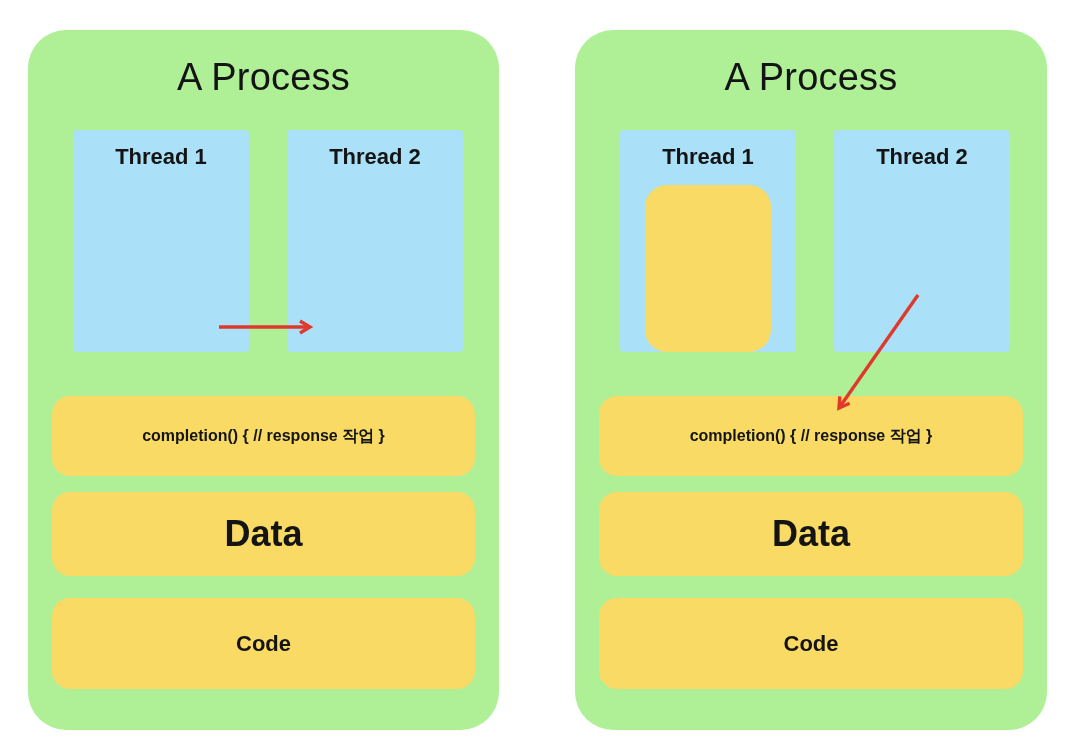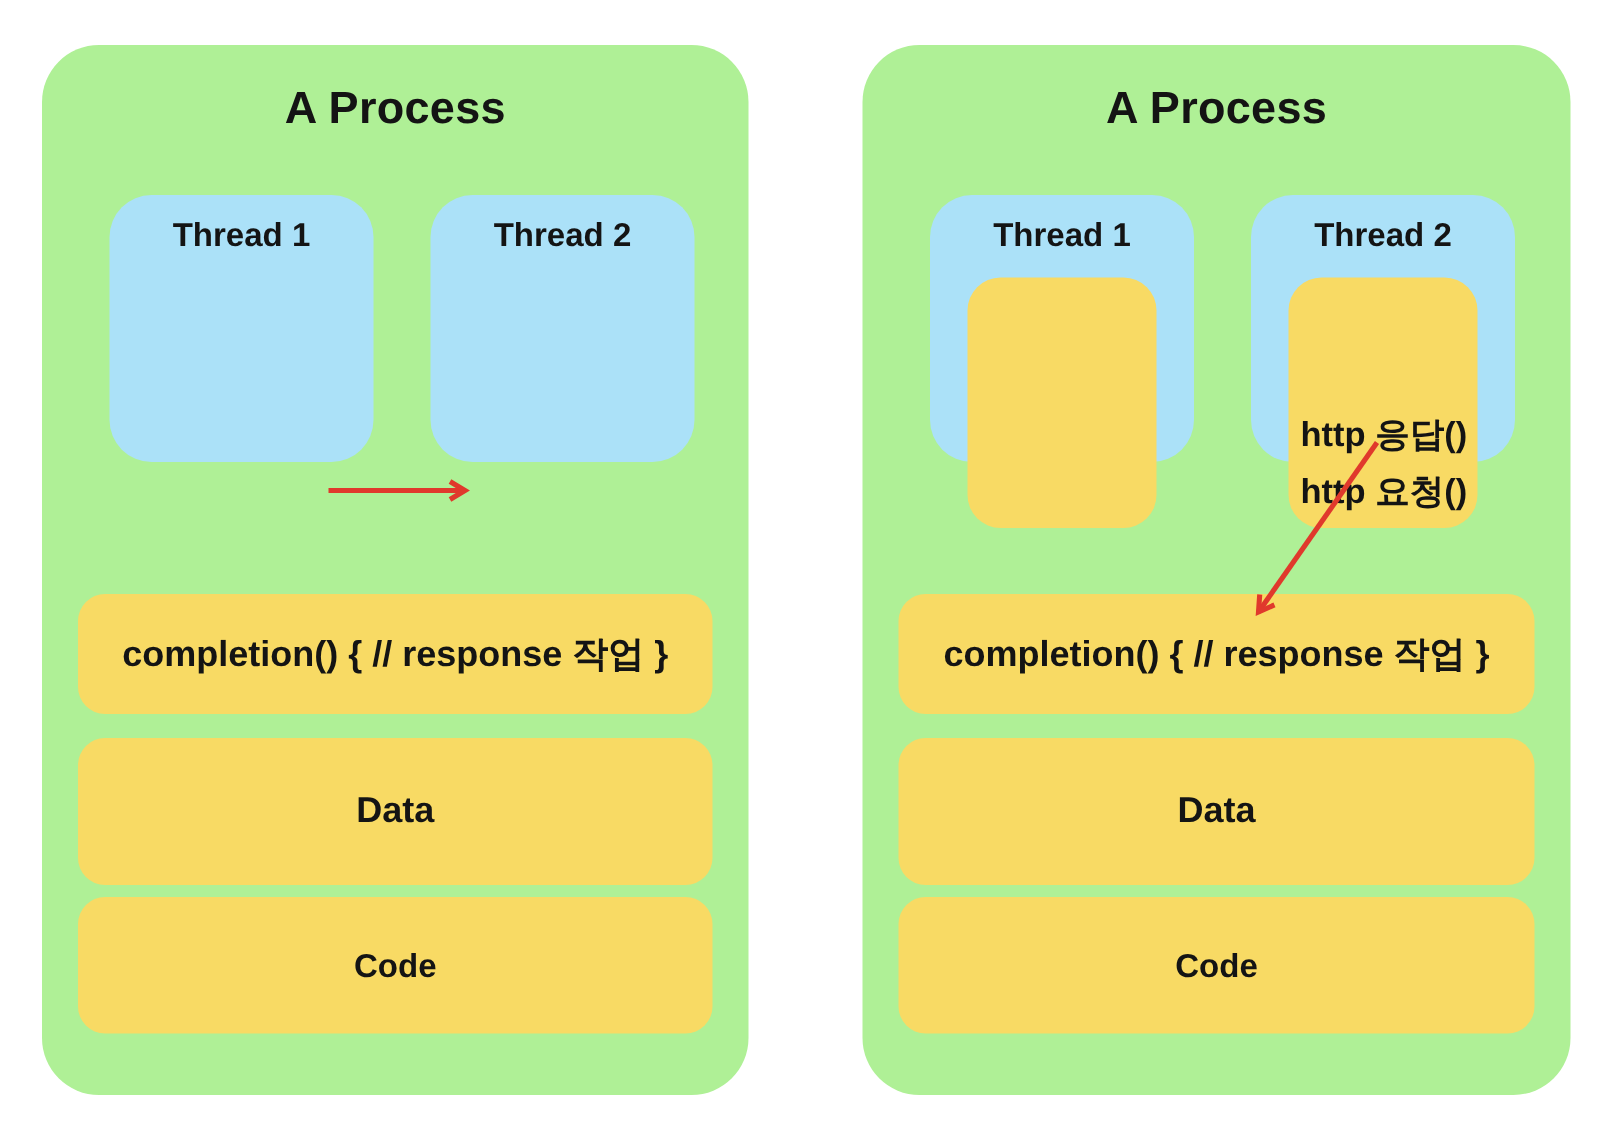--- a/index.html
+++ b/index.html
@@ -31,30 +31,30 @@
     background: var(--panel-green);
   }
   .process.left  { left: 28px;  width: 471px; }
   .process.right { left: 575px; width: 472px; }
   .process-title {
     position: absolute;
     top: 26px;
     left: 0;
     width: 100%;
     text-align: center;
-    font-size: 30px;
-    font-weight: 700;
+    font-size: 38px;
+    font-weight: 400;
     letter-spacing: 0.2px;
   }
   .thread {
     position: absolute;
     top: 100px;
     width: 176px;
-    height: 178px;
-    border-radius: 28px;
+    height: 222px;
+    border-radius: 4px;
     background: var(--thread-blue);
   }
   .thread.t1 { left: 45px; }
   .thread.t2 { left: 259px; }
   .thread-label {
     position: absolute;
     top: 14px;
     left: 0;
     width: 100%;
     text-align: center;
@@ -87,22 +87,22 @@
     left: 24px;
     right: 24px;
     border-radius: 18px;
     background: var(--box-yellow);
     display: flex;
     align-items: center;
     justify-content: center;
     font-weight: 700;
     white-space: nowrap;
   }
-  .row-box.completion { top: 366px; height: 80px; font-size: 24px; }
-  .row-box.data       { top: 462px; height: 98px; font-size: 24px; }
+  .row-box.completion { top: 366px; height: 80px; font-size: 16px; }
+  .row-box.data       { top: 462px; height: 84px; font-size: 36px; }
   .row-box.code       { top: 568px; height: 91px; font-size: 22px; }
   .arrow-layer {
     position: absolute;
     inset: 0;
     width: 1072px;
     height: 756px;
     pointer-events: none;
   }
 </style>
 </head>
@@ -129,24 +129,20 @@
   <div class="process right">
     <div class="process-title">A Process</div>
 
     <div class="thread t1">
       <div class="thread-label">Thread 1</div>
       <div class="thread-stack"></div>
     </div>
 
     <div class="thread t2">
       <div class="thread-label">Thread 2</div>
-      <div class="thread-stack">
-        <div class="stack-item">http 응답()</div>
-        <div class="stack-item">http 요청()</div>
-      </div>
     </div>
 
     <div class="row-box completion">completion() { // response 작업 }</div>
     <div class="row-box data">Data</div>
     <div class="row-box code">Code</div>
   </div>
 
   <svg class="arrow-layer" viewBox="0 0 1072 756" xmlns="http://www.w3.org/2000/svg">
     <defs>
       <marker id="arrowhead" markerUnits="userSpaceOnUse" markerWidth="20" markerHeight="20" refX="13" refY="9" orient="auto">

